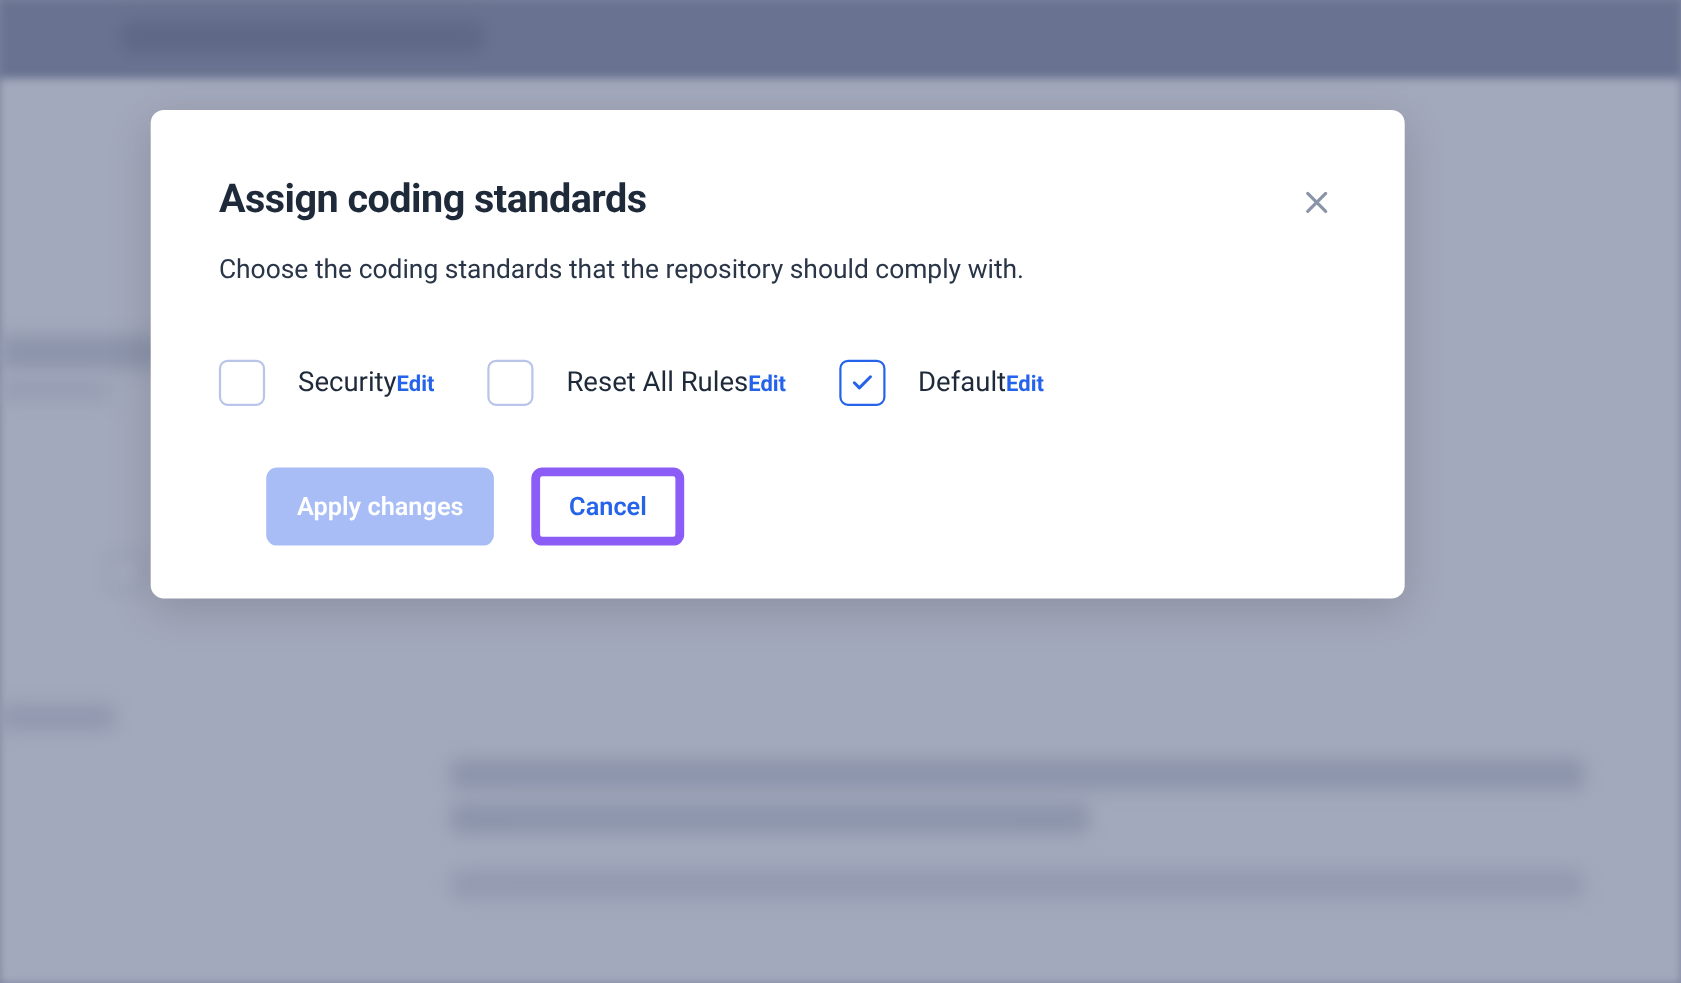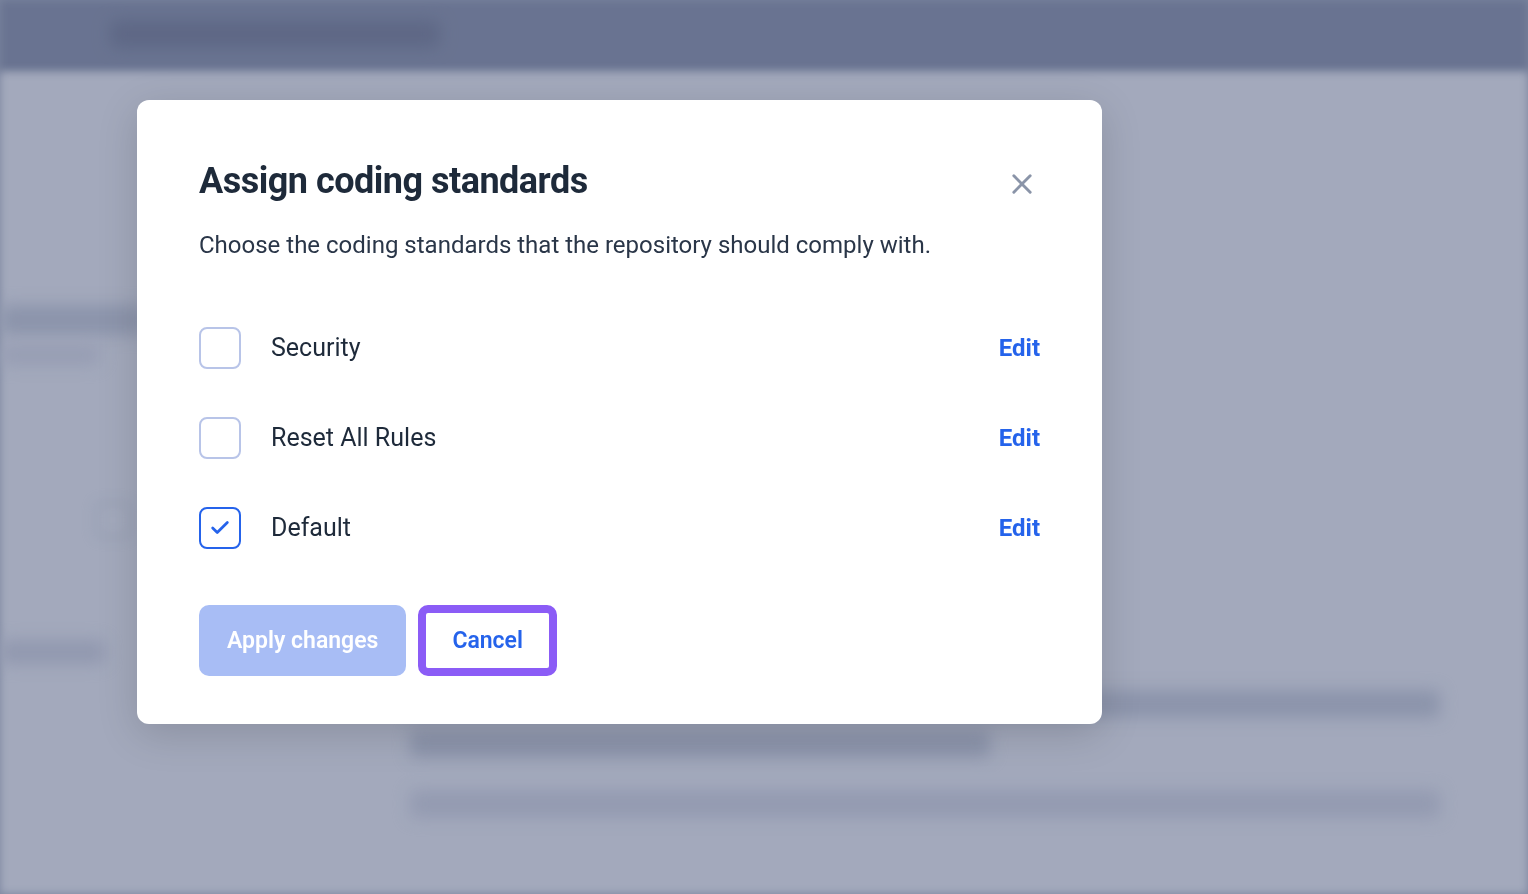--- a/index.html
+++ b/index.html
@@ -120,21 +120,21 @@
       left: 0;
       right: 0;
       bottom: 0;
       background: rgba(102, 112, 140, 0.35);
     }
     
     .modal {
       position: absolute;
       top: 100px;
       left: 137px;
-      width: 965px;
+      width: 1140px;
       background: #ffffff;
       border-radius: 12px;
       box-shadow: 0 10px 40px rgba(0, 0, 0, 0.15);
       padding: 60px 62px 48px 62px;
     }
     
     .modal-header {
       display: flex;
       justify-content: space-between;
       align-items: flex-start;
@@ -167,21 +167,21 @@
     
     .modal-description {
       font-size: 24px;
       color: #2a3648;
       margin-bottom: 64px;
       line-height: 1.4;
     }
     
     .standards-list {
       display: flex;
-      flex-direction: column;
+      flex-direction: row;
       gap: 48px;
       margin-bottom: 56px;
     }
     
     .standard-item {
       display: flex;
       align-items: center;
       justify-content: space-between;
     }
     
@@ -217,30 +217,31 @@
     .checkbox.checked svg {
       display: block;
     }
     
     .standard-label {
       font-size: 25px;
       color: #1e2a3a;
     }
     
     .edit-link {
-      font-size: 24px;
+      font-size: 20px;
       font-weight: 700;
       color: #2563eb;
       cursor: pointer;
       text-decoration: none;
     }
     
     .modal-actions {
       display: flex;
-      gap: 12px;
+      gap: 34px;
+      margin-left: 43px;
     }
     
     .btn {
       padding: 16px 28px;
       font-size: 23px;
       font-weight: 600;
       border-radius: 10px;
       cursor: pointer;
       border: none;
       font-family: inherit;

